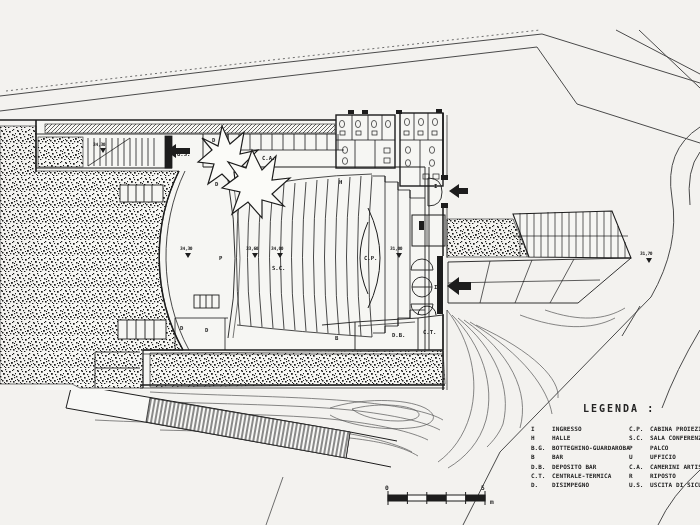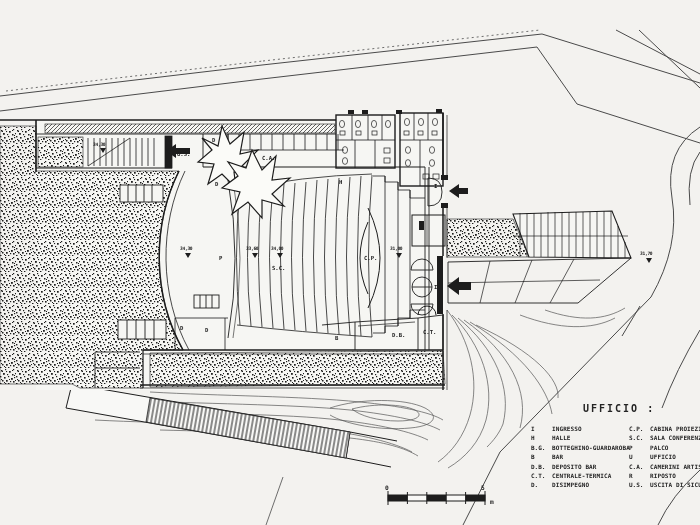--- a/index.html
+++ b/index.html
@@ -316,21 +316,21 @@
     <rect x="388" y="495" width="19.4" height="6" fill="#1d1d1d"></rect>
     <rect x="426.8" y="495" width="19.4" height="6" fill="#1d1d1d"></rect>
     <rect x="465.6" y="495" width="19.4" height="6" fill="#1d1d1d"></rect>
     <path d="M388,491 L388,505 M407.4,492 L407.4,504 M426.8,492 L426.8,504 M446.2,492 L446.2,504 M465.6,492 L465.6,504 M485,491 L485,505" stroke="#1d1d1d" stroke-width="1"></path>
     <text x="385" y="490" class="t6">0</text>
     <text x="481" y="490" class="t6">5</text>
     <text x="490" y="504" class="t6">m</text>
   </g>
 </svg>
 
-<div class="legend-title">UFFICIO :</div>
+<div class="legend-title">LEGENDA :</div>
 <div class="legend-col left">
   <div class="lg-row"><span class="lg-abbr">I</span><span class="lg-label">INGRESSO</span></div>
   <div class="lg-row"><span class="lg-abbr">H</span><span class="lg-label">HALLE</span></div>
   <div class="lg-row"><span class="lg-abbr">B.G.</span><span class="lg-label">BOTTEGHINO-GUARDAROBA</span></div>
   <div class="lg-row"><span class="lg-abbr">B</span><span class="lg-label">BAR</span></div>
   <div class="lg-row"><span class="lg-abbr">D.B.</span><span class="lg-label">DEPOSITO BAR</span></div>
   <div class="lg-row"><span class="lg-abbr">C.T.</span><span class="lg-label">CENTRALE-TERMICA</span></div>
   <div class="lg-row"><span class="lg-abbr">D.</span><span class="lg-label">DISIMPEGNO</span></div>
 </div>
 <div class="legend-col right">

